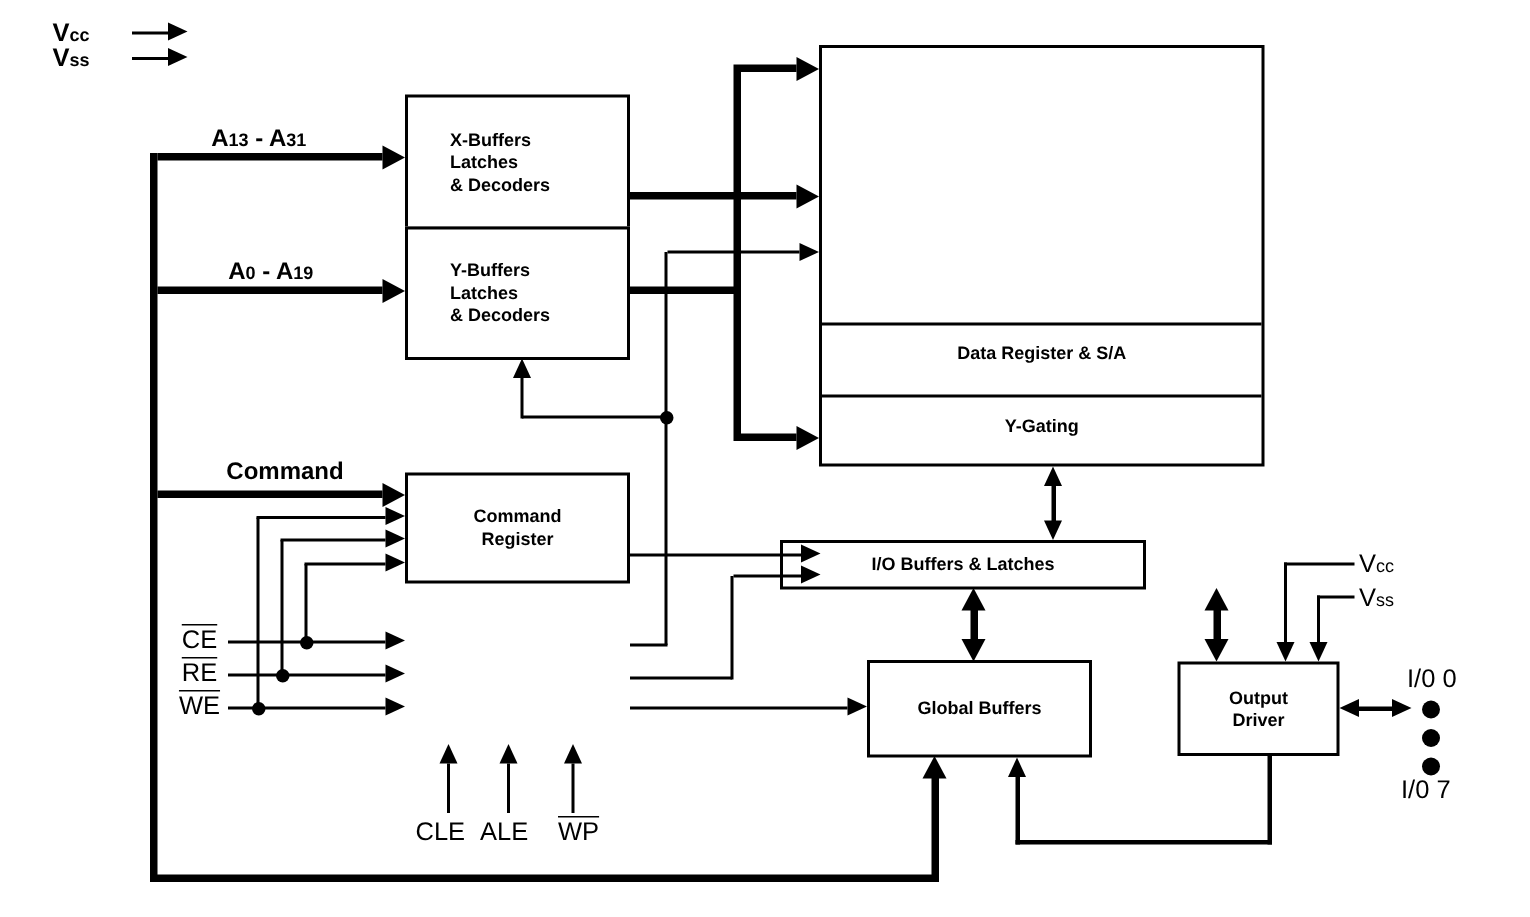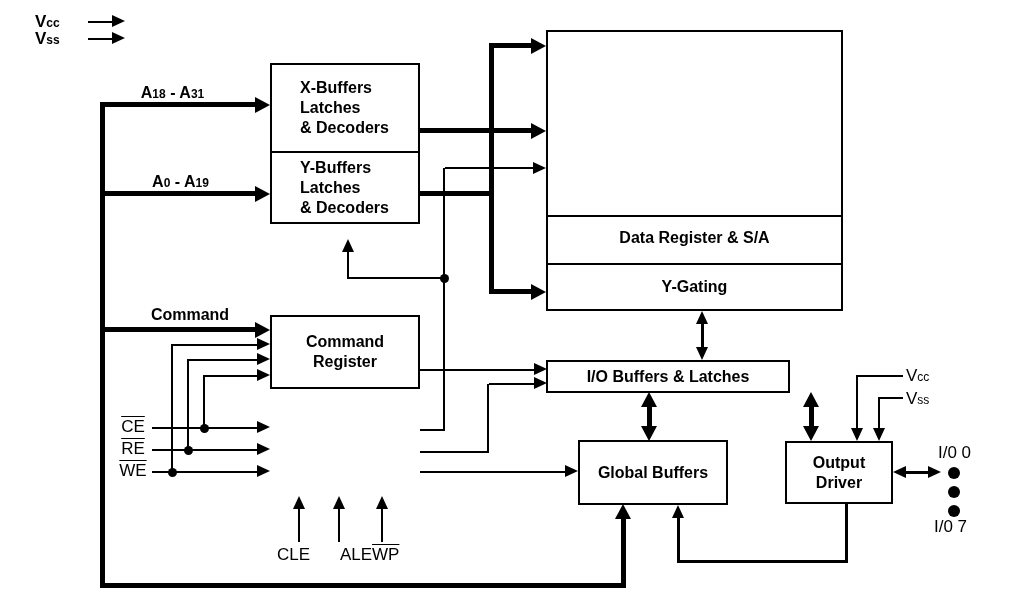--- a/index.html
+++ b/index.html
@@ -1,20 +1,20 @@
 <!DOCTYPE html>
 <html><head>
 <meta charset="utf-8">
 <style>
   html,body{margin:0;padding:0;background:#fff;}
   #canvas{position:relative;width:1020px;height:611px;background:#fff;
           font-family:"Liberation Sans",sans-serif;color:#000;overflow:hidden;}
   .box{position:absolute;border:2px solid #000;background:#fff;box-sizing:border-box;
        display:flex;align-items:center;justify-content:center;}
-  .box-label{font-weight:bold;font-size:16px;line-height:1.25;white-space:pre-line;text-align:center;}
+  .box-label{font-weight:bold;font-size:12px;line-height:1.25;white-space:pre-line;text-align:center;}
   .box-label.left{text-align:left;}
   .lbl{position:absolute;font-size:16px;white-space:nowrap;}
   .bold{font-weight:bold;}
   .r17{font-size:17px;font-weight:normal;}
   .ovl{text-decoration:overline;}
   .sub{font-size:12px;}
   .h2{position:absolute;height:2px;background:#000;}
   .h3{position:absolute;height:3px;background:#000;}
   .h5{position:absolute;height:5px;background:#000;}
   .v2{position:absolute;width:2px;background:#000;}
@@ -43,56 +43,56 @@
   <div class="tri tri-r" style="left:112px;top:15px;"></div>
   <div class="lbl bold r17" style="left:35px;top:29px;font-weight:bold;"><span>V</span><span class="sub">ss</span></div>
   <div class="h2" style="left:88px;top:38px;width:26px;"></div>
   <div class="tri tri-r" style="left:112px;top:32px;"></div>
 
   <div class="box" style="left:270px;top:63px;width:150px;height:90px;justify-content:flex-start;padding-left:28px;">
     <div class="box-label left">X-Buffers
 Latches
 &amp; Decoders</div>
   </div>
-  <div class="box" style="left:270px;top:151px;width:150px;height:73px;justify-content:flex-start;padding-left:28px;">
+  <div class="box" style="left:270px;top:151px;width:150px;height:89px;justify-content:flex-start;padding-left:28px;">
     <div class="box-label left">Y-Buffers
 Latches
 &amp; Decoders</div>
   </div>
 
   <div class="box" style="left:546px;top:30px;width:297px;height:281px;">
     <div class="divider" style="top:183px;"></div>
     <div class="divider" style="top:231px;"></div>
     <div class="box-label" style="position:absolute;left:0;right:0;top:196px;">Data Register &amp; S/A</div>
     <div class="box-label" style="position:absolute;left:0;right:0;top:245px;">Y-Gating</div>
   </div>
 
   <div class="box" style="left:270px;top:315px;width:150px;height:74px;">
     <div class="box-label">Command
 Register</div>
   </div>
-  <div class="box" style="left:546px;top:360px;width:244px;height:33px;">
+  <div class="box" style="left:520px;top:360px;width:244px;height:33px;">
     <div class="box-label">I/O Buffers &amp; Latches</div>
   </div>
   <div class="box" style="left:578px;top:440px;width:150px;height:65px;">
     <div class="box-label">Global Buffers</div>
   </div>
   <div class="box" style="left:785px;top:441px;width:108px;height:63px;">
     <div class="box-label">Output
 Driver</div>
   </div>
 
   <div class="v5" style="left:100px;top:102px;height:486px;"></div>
   <div class="h5" style="left:100px;top:583px;width:526px;"></div>
   <div class="v5" style="left:621px;top:517px;height:70px;"></div>
   <div class="tri tri-u big" style="left:615px;top:504px;"></div>
 
   <div class="h5" style="left:105px;top:102px;width:150px;"></div>
   <div class="tri tri-r big" style="left:255px;top:97px;"></div>
-  <div class="arrlbl" style="left:120px;top:84px;width:105px;"><span>A</span><span class="sub">18</span><span> - A</span><span class="sub">31</span></div>
+  <div class="arrlbl" style="left:120px;top:84px;width:105px;"><span>A</span><span class="sub">13</span><span> - A</span><span class="sub">31</span></div>
 
   <div class="h5" style="left:105px;top:191px;width:150px;"></div>
   <div class="tri tri-r big" style="left:255px;top:186px;"></div>
   <div class="arrlbl" style="left:128px;top:173px;width:105px;"><span>A</span><span class="sub">0</span><span> - A</span><span class="sub">19</span></div>
 
   <div class="h5" style="left:105px;top:327px;width:150px;"></div>
   <div class="tri tri-r big" style="left:255px;top:322px;"></div>
   <div class="arrlbl" style="left:135px;top:306px;width:110px;">Command</div>
 
   <div class="h5" style="left:420px;top:128px;width:111px;"></div>
@@ -144,21 +144,21 @@
   <div class="dot" style="left:168px;top:468px;"></div>
   <div class="v2" style="left:171px;top:345px;height:127px;"></div>
   <div class="h2" style="left:171px;top:344px;width:86px;"></div>
   <div class="tri tri-r" style="left:257px;top:338px;"></div>
 
   <div class="v2" style="left:298px;top:509px;height:33px;"></div>
   <div class="tri tri-u" style="left:293px;top:496px;"></div>
   <div class="lbl r17" style="left:277px;top:545px;">CLE</div>
   <div class="v2" style="left:338px;top:509px;height:33px;"></div>
   <div class="tri tri-u" style="left:333px;top:496px;"></div>
-  <div class="lbl r17" style="left:340px;top:545px;">ALE</div>
+  <div class="lbl r17" style="left:320px;top:545px;">ALE</div>
   <div class="v2" style="left:381px;top:509px;height:33px;"></div>
   <div class="tri tri-u" style="left:376px;top:496px;"></div>
   <div class="lbl r17 ovl" style="left:372px;top:545px;">WP</div>
 
   <div class="v3" style="left:701px;top:322px;height:27px;"></div>
   <div class="tri tri-u" style="left:696px;top:311px;"></div>
   <div class="tri tri-d" style="left:696px;top:347px;"></div>
 
   <div class="v5" style="left:647px;top:405px;height:23px;"></div>
   <div class="tri tri-u big" style="left:641px;top:392px;"></div>

